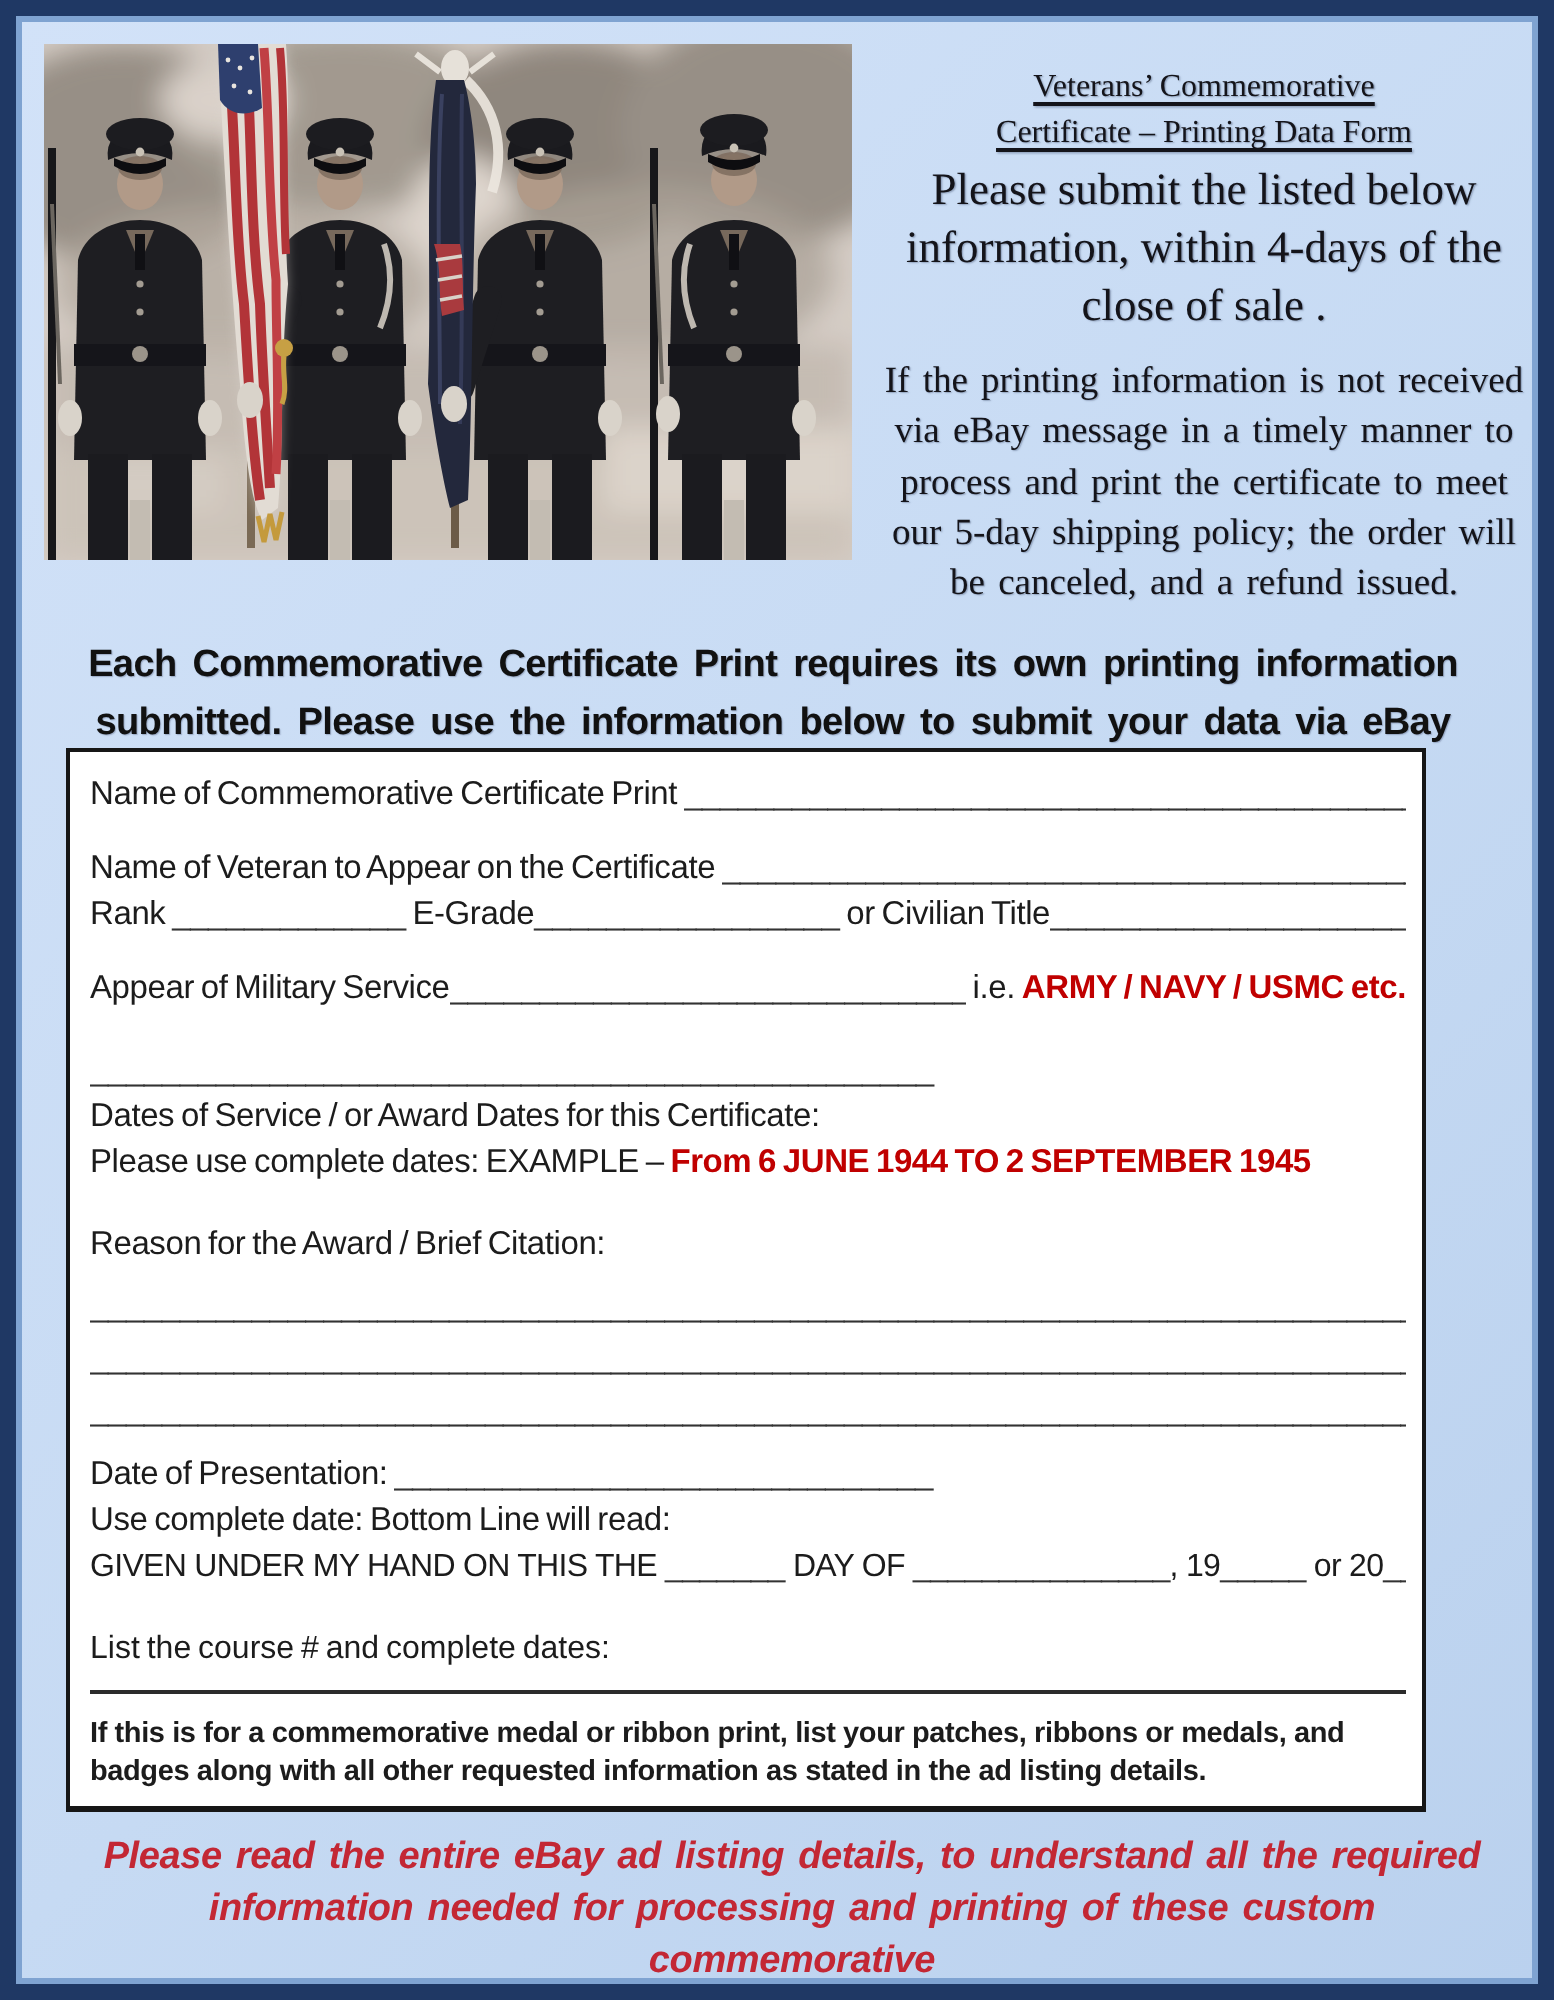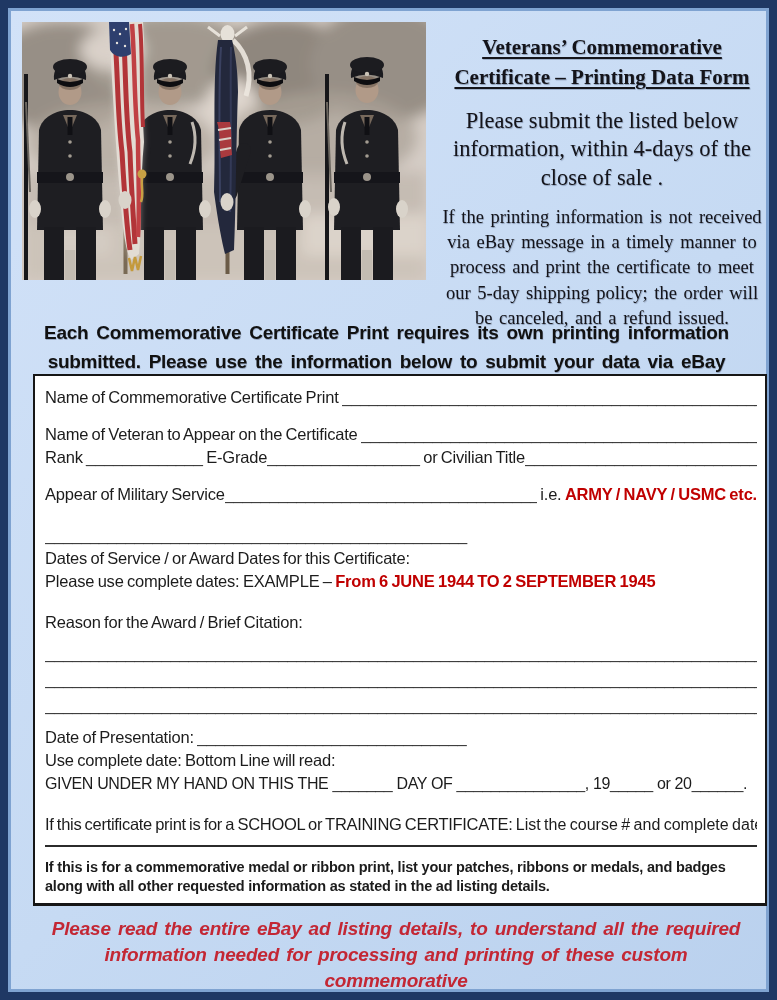--- a/index.html
+++ b/index.html
@@ -12,34 +12,34 @@
     box-shadow: inset 0 0 0 3px #7FA3D1;
     background: linear-gradient(135deg,#d2e2f8 0%, #c6daf3 55%, #bad1ee 100%);
     font-family:"Liberation Sans", sans-serif; color:var(--ink);
     overflow:hidden;
   }
   .photo{position:absolute; left:14px; top:14px; width:404px; height:258px;}
   .photo svg{display:block; width:404px; height:258px;}
 
   .hero{position:absolute; left:419px; top:24px; width:350px; text-align:center;
         font-family:"Liberation Serif", serif; color:#14141a;}
-  .title{font-size:21px; font-weight:bold; line-height:1.45; white-space:pre-line;
+  .title{font-size:16px; font-weight:normal; line-height:1.45; white-space:pre-line;
          text-decoration:underline; text-decoration-thickness:2px; text-underline-offset:3px;
          text-shadow:0.7px 0.7px 0.8px rgba(90,105,135,.55);}
-  .subtitle{margin-top:14px; font-size:22.5px; line-height:1.27; white-space:pre-line;
+  .subtitle{margin-top:3px; font-size:22.5px; line-height:1.27; white-space:pre-line;
          text-shadow:0.7px 0.7px 0.8px rgba(90,105,135,.5);}
   .notice{margin-top:12px; font-size:18.5px; line-height:1.37; white-space:pre-line; word-spacing:2px;
          text-shadow:0.6px 0.6px 0.7px rgba(90,105,135,.5);}
 
   .intro{position:absolute; left:20px; top:310px; width:717px; text-align:center;
          font-size:19px; font-weight:bold; line-height:1.55; white-space:pre-line;
          letter-spacing:-0.3px; word-spacing:3px; color:#111;
          text-shadow:0.5px 0.5px 0.6px rgba(90,105,135,.45);}
 
-  .formbox{position:absolute; left:25px; top:366px; width:734px; height:532px; box-sizing:border-box;
+  .formbox{position:absolute; left:25px; top:366px; width:680px; height:532px; box-sizing:border-box;
          background:#fff; border:2px solid #161616; border-bottom-width:3px;
          padding:10px 8px 0 10px; overflow:hidden;
          font-size:16.5px; letter-spacing:-0.2px; word-spacing:-1px; color:#1c1c1c;}
   .fline{display:flex; align-items:baseline; white-space:pre; overflow:hidden; line-height:23px;}
   .fline span{flex:0 0 auto;}
   .seg-fill{flex:1 1 0 !important; min-width:0; overflow:hidden; color:#333;}
   .seg-u{color:#333;}
   .seg-red{color:var(--red); font-weight:bold;}
   .seg-sm{font-size:16px; letter-spacing:0;}
   .sp{height:14px;} .sp-lg{height:18px;} .sp-xs{height:6px;} .sp-sm{height:8px;}
@@ -245,21 +245,21 @@
       <div class="fline"><span>Reason for the Award / Brief Citation:</span></div>
       <div class="fline sp-xs"></div>
       <div class="fline uline"><span class="seg-fill">______________________________________________________________________________________________________________</span></div>
       <div class="fline uline"><span class="seg-fill">______________________________________________________________________________________________________________</span></div>
       <div class="fline uline"><span class="seg-fill">______________________________________________________________________________________________________________</span></div>
       <div class="fline sp-sm"></div>
       <div class="fline"><span>Date of Presentation: </span><span class="seg-u">______________________________</span></div>
       <div class="fline"><span>Use complete date: Bottom Line will read:</span></div>
       <div class="fline tight"><span>GIVEN UNDER MY HAND ON THIS THE </span><span class="seg-u">_______</span><span> DAY OF </span><span class="seg-u">_______________</span><span>, 19</span><span class="seg-u">_____</span><span> or 20</span><span class="seg-u">______</span><span>.</span></div>
       <div class="fline sp-lg"></div>
-      <div class="fline tight2"><span>If this certificate print is for a SCHOOL or TRAINING CERTIFICATE: </span><span class="seg-sm">List the course # and complete dates:</span></div>
+      <div class="fline tight2"><span class="seg-sm">List the course # and complete dates:</span></div>
       <div class="fline rule"></div>
       <div class="fline wrap"><span>If this is for a commemorative medal or ribbon print, list your patches, ribbons or medals, and badges along with all other requested information as stated in the ad listing details.</span></div>
     </div>
 
   <div class="footer">Please read the entire eBay ad listing details, to understand all the required
 information needed for processing and printing of these custom commemorative
 certificates; and submit your information in a timely manner.</div>
 
 </div>
 

